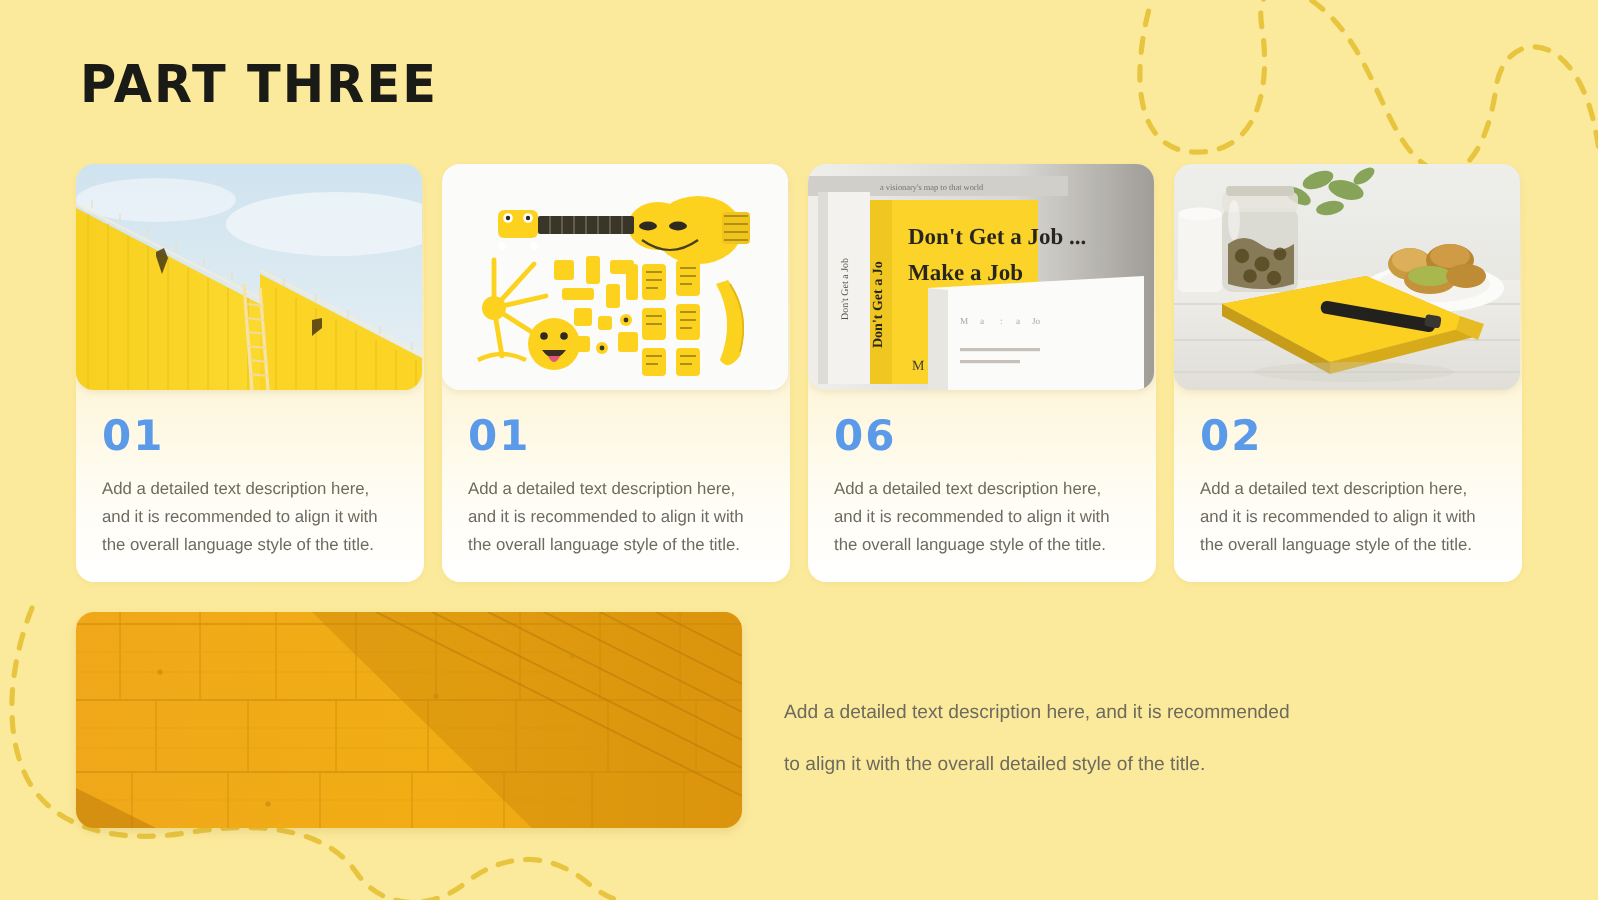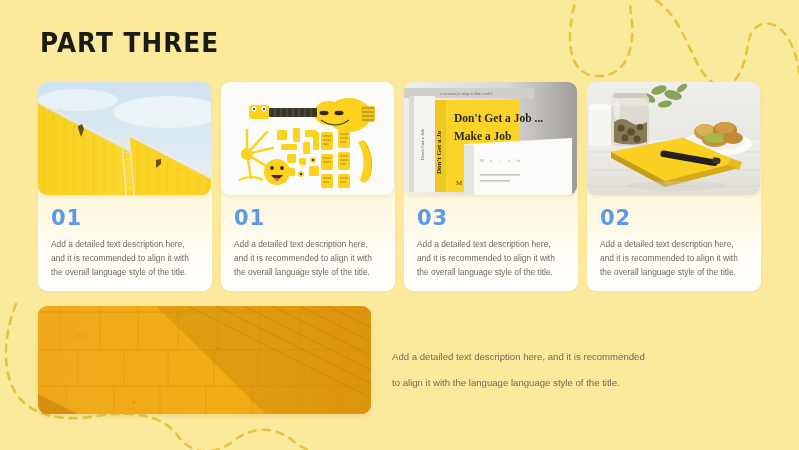--- a/index.html
+++ b/index.html
@@ -333,21 +333,21 @@
             <text x="104" y="80">a</text>
               <text x="112" y="80">Jo</text>
           </g>
           <g fill="#c3bfb7">
             <rect x="76" y="92" width="40" height="1.6"></rect>
             <rect x="76" y="98" width="30" height="1.6"></rect>
           </g>
           <rect x="0" y="0" width="173" height="113" fill="#ffffff" opacity=".05"></rect>
         </svg>
       </div>
-      <div class="card-num">03</div>
+      <div class="card-num">06</div>
       <div class="card-desc">Add a detailed text description here, and it is recommended to align it with the overall language style of the title.</div>
     </div>
 
     <div class="card">
       <div class="thumb">
         <svg width="173" height="113" viewBox="0 0 173 113">
           <defs>
             <linearGradient id="wall4" x1="0" y1="0" x2="0" y2="1">
               <stop offset="0" stop-color="#eeeeea"></stop>
                 <stop offset="1" stop-color="#e3e2dd"></stop>
@@ -478,16 +478,16 @@
           <circle cx="180" cy="42" r="1.3"></circle>
         <circle cx="96" cy="96" r="1.3"></circle>
           <circle cx="248" cy="22" r="1.2"></circle>
       </g>
       <path d="M0 88 L40 108 L0 108 Z" fill="#b9780a" opacity=".5"></path>
     </svg>
   </div>
 
   <div class="bottom-text">
     <div>Add a detailed text description here, and it is recommended</div>
-    <div>to align it with the language language style of the title.</div>
+    <div>to align it with the overall detailed style of the title.</div>
   </div>
 
 </div>
 
 </body></html>

